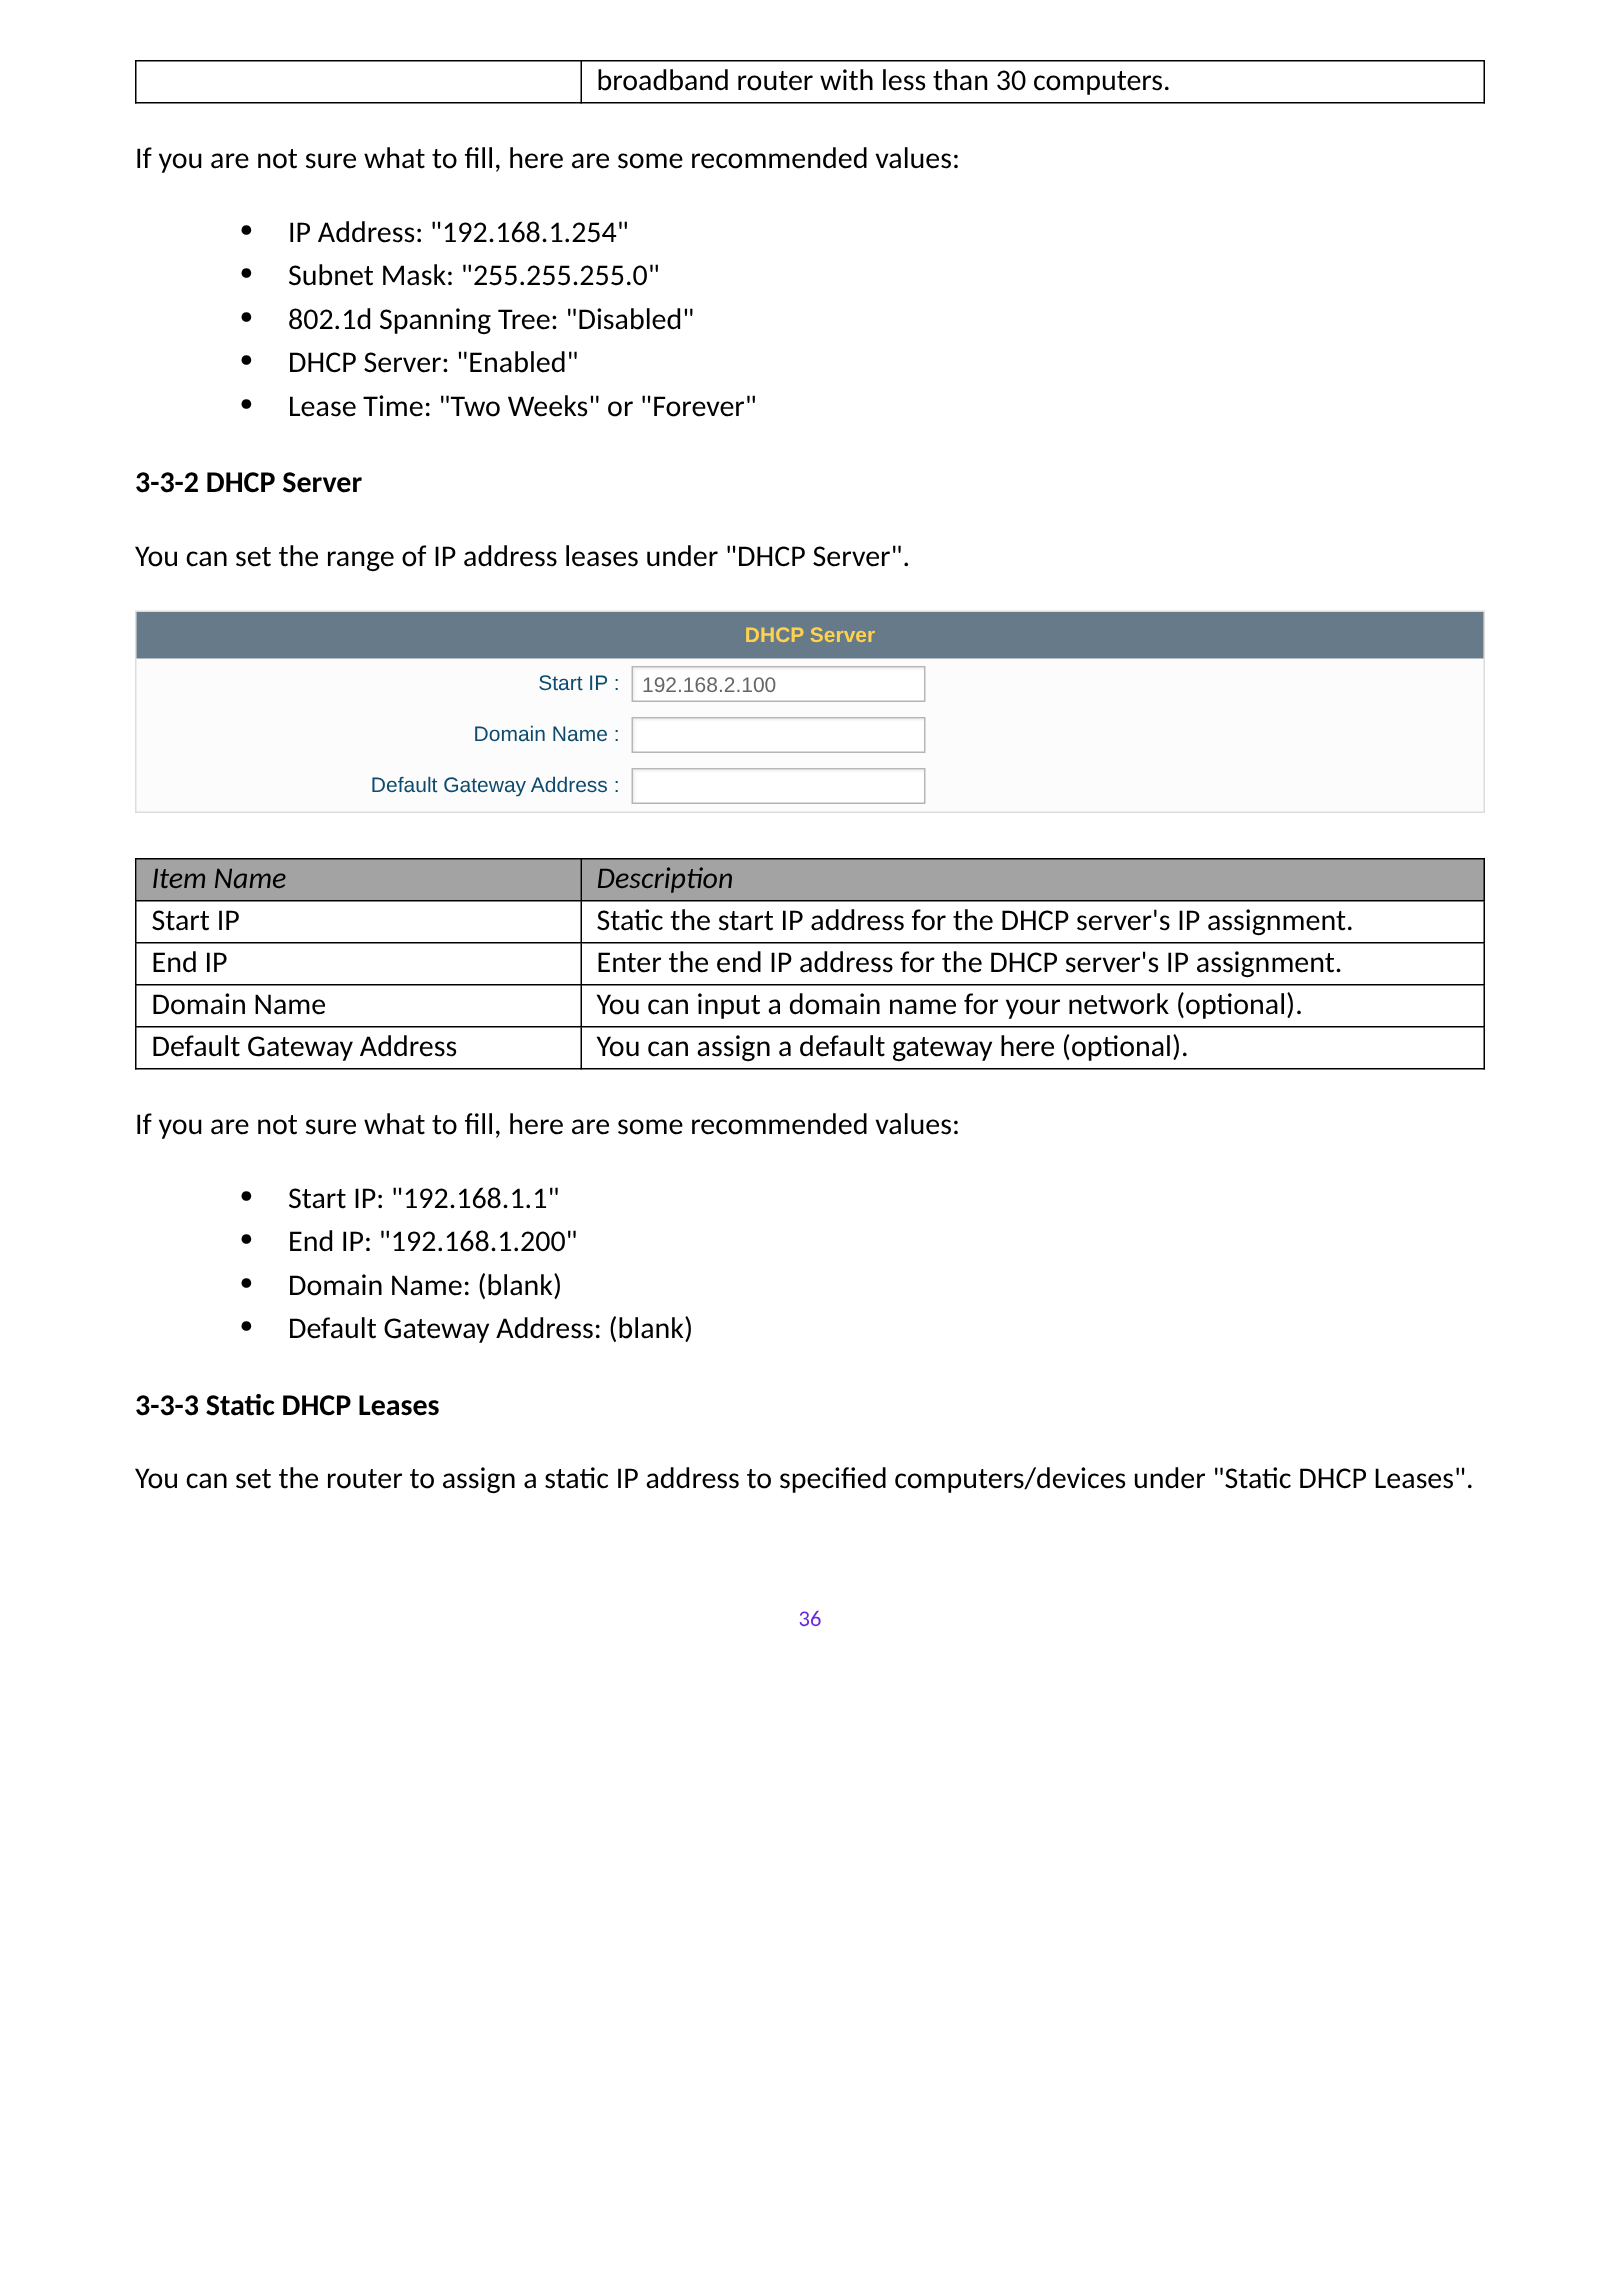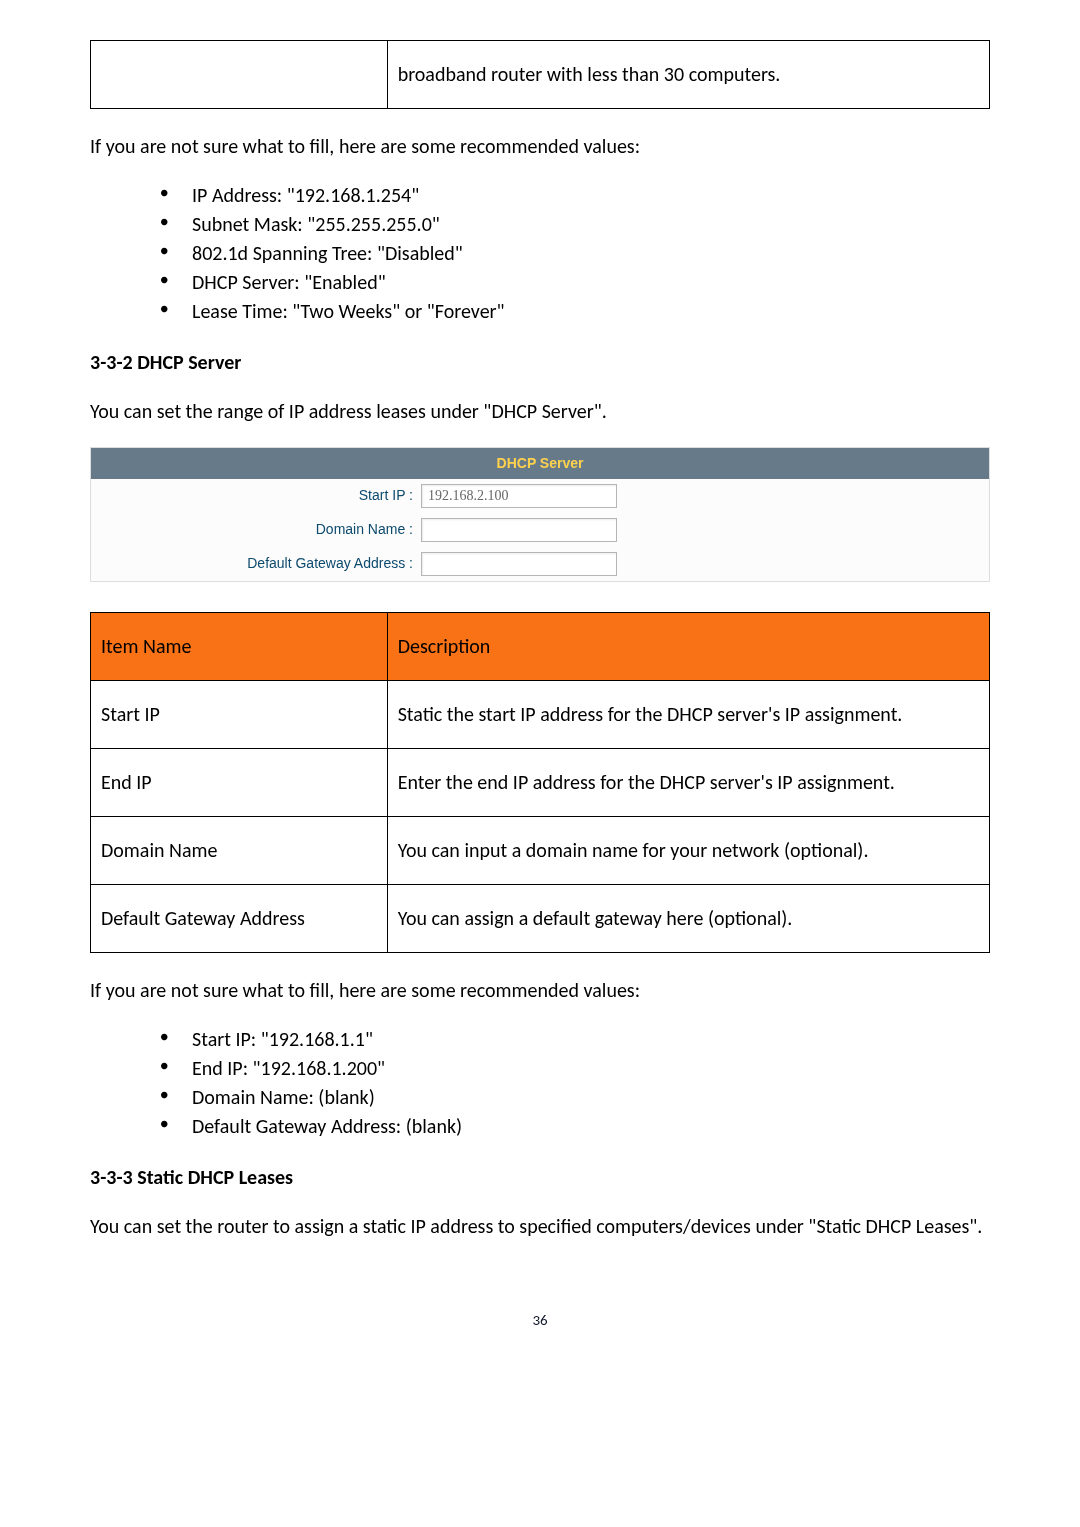--- a/index.html
+++ b/index.html
@@ -13,28 +13,29 @@
     font-size: 20px;
     line-height: 1.35;
   }
   table.bordered {
     width: 100%;
     border-collapse: collapse;
     margin-bottom: 24px;
   }
   table.bordered td, table.bordered th {
     border: 1px solid #000;
-    padding: 20px 10px;
+    padding: 0 10px;
     text-align: left;
     vertical-align: top;
     font-size: 20px;
   }
   table.bordered th {
     font-weight: normal;
-    background: #f97316;
+    background: #a3a3a3;
+    font-style: italic;
   }
   .para { margin: 22px 0; }
   ul.bullets {
     list-style: none;
     padding-left: 70px;
     margin: 18px 0 24px 0;
   }
   ul.bullets li {
     position: relative;
     padding-left: 32px;
@@ -82,27 +83,27 @@
   .dhcp-input {
     display: inline-block;
     border: 1px solid #b5b5b5;
     box-shadow: inset 1px 1px 2px rgba(0,0,0,0.08);
     height: 24px;
     width: 196px;
     background: #fff;
     color: #666;
     padding: 2px 6px;
     font-size: 14px;
-    font-family: Liberation Serif, serif;
+    font-family: Liberation Sans, sans-serif;
   }
   .page-num {
     text-align: center;
     font-size: 15px;
     margin-top: 70px;
-    color: #0f172a;
+    color: #6d28d9;
   }
   .col-name { width: 33%; }
 </style>
 </head>
 <body>
 
 <table class="bordered">
   <tbody>
       <tr>
     <td class="col-name"></td>

